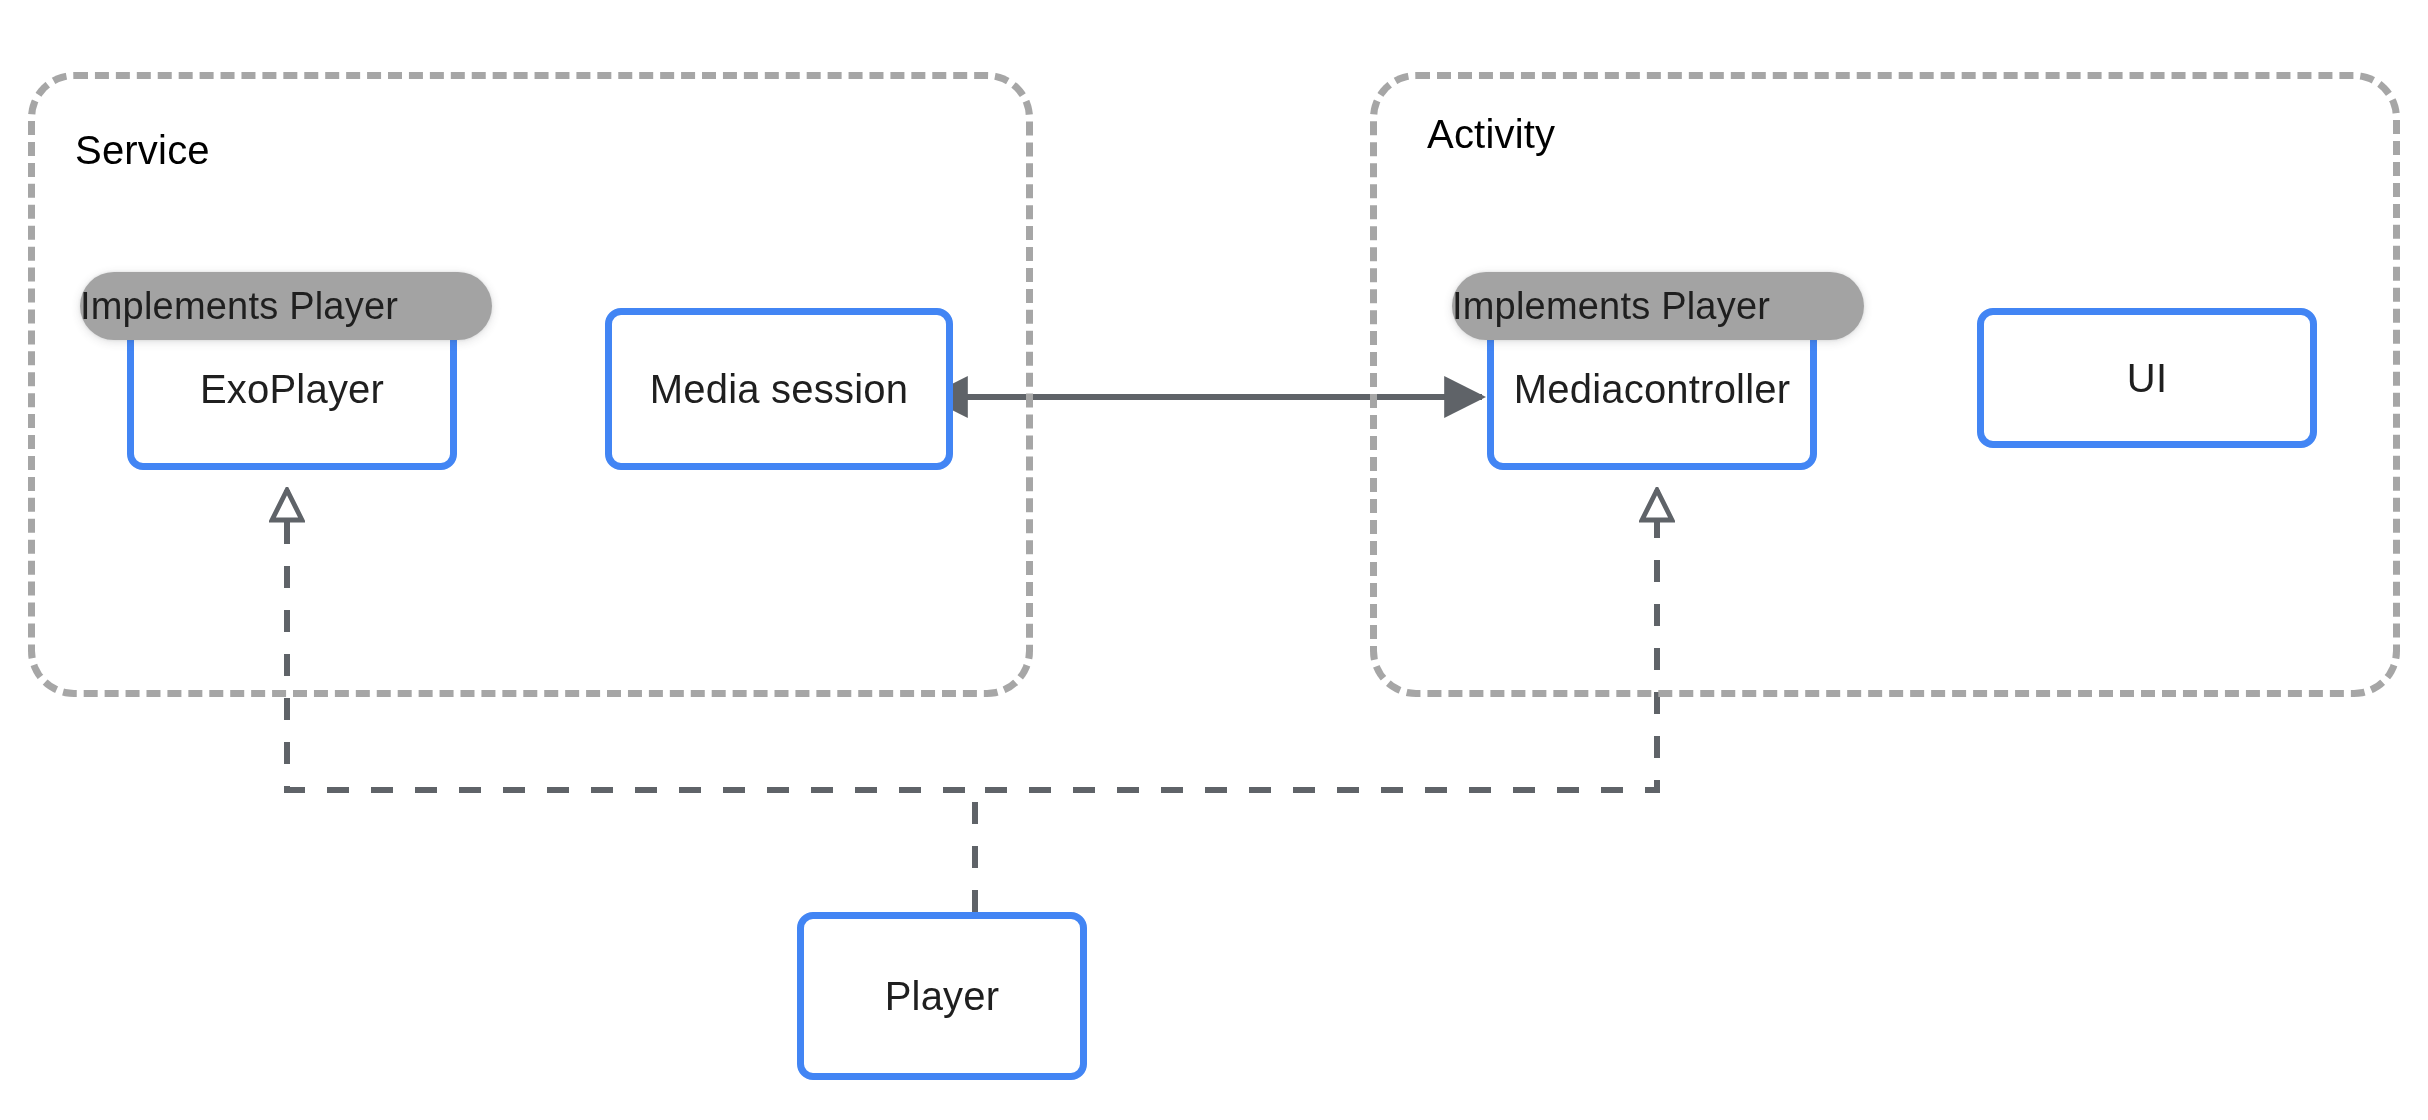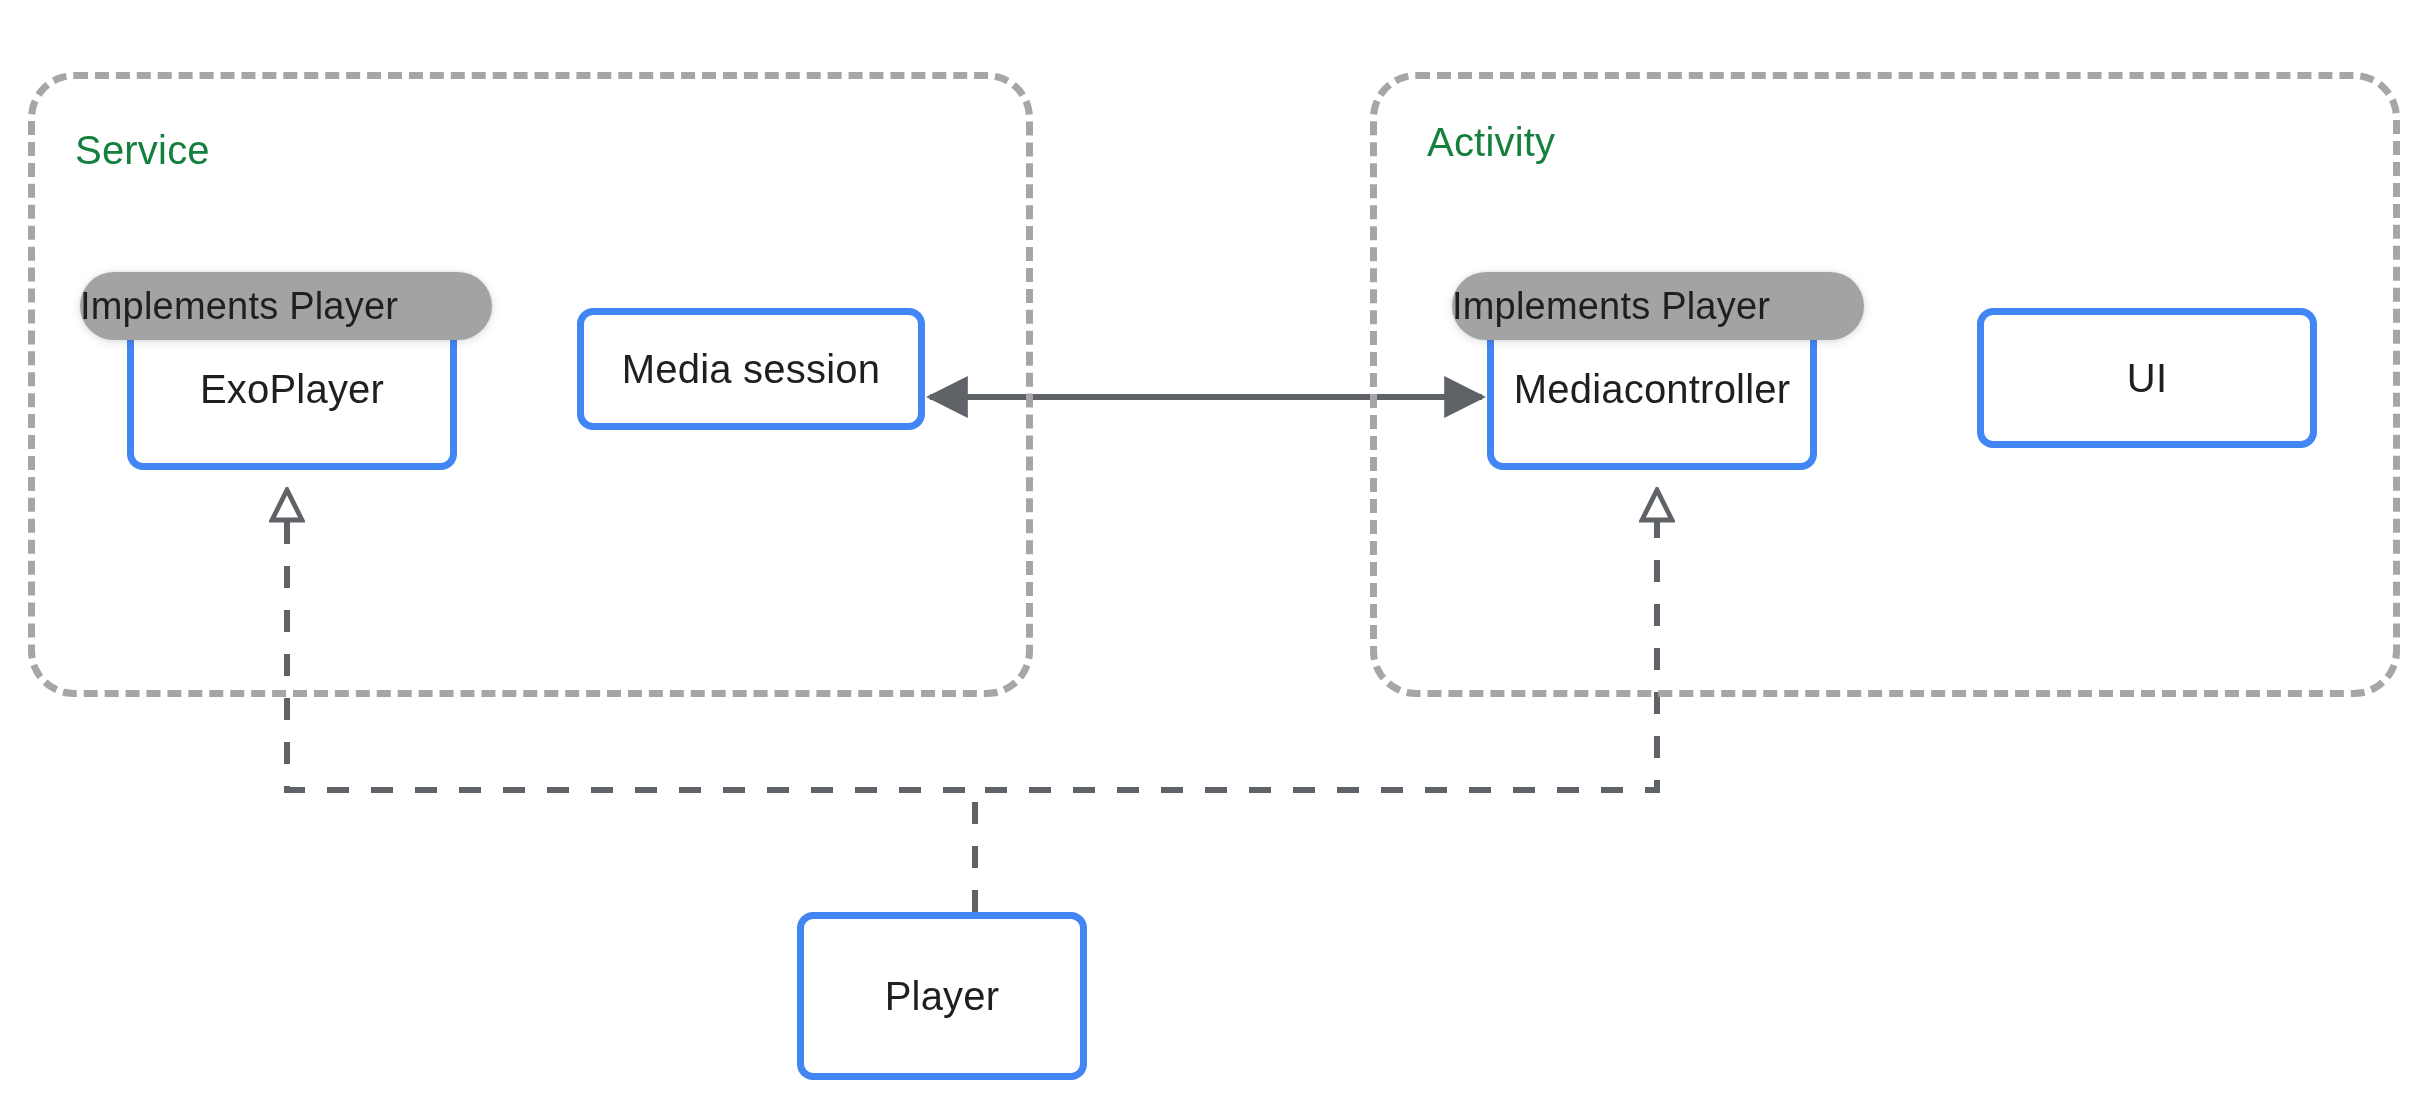--- a/index.html
+++ b/index.html
@@ -28,21 +28,21 @@
   .group {
     position: absolute;
     border: 7px dashed #a6a6a6;
     border-radius: 46px;
     box-sizing: border-box;
     background: transparent;
   }
   .group-label {
     position: absolute;
     font-size: 40px;
-    color: #15803d;
+    color: #000000;
     letter-spacing: 0.2px;
     white-space: nowrap;
   }
 
   
   .node {
     position: absolute;
     box-sizing: border-box;
     border: 7px solid #4285f4;
     border-radius: 16px;
@@ -102,27 +102,27 @@
 
     <g>
       <path d="M 975 912 L 975 790 L 1657 790 L 1657 490" fill="none" stroke="#5f6368" stroke-width="6" stroke-dasharray="22 22" stroke-linecap="butt" marker-end="url(#arrowHollow)"></path>
     </g>
   </svg>
 
   <div class="group" style="left:28px; top:72px; width:1005px; height:625px;"></div>
   <div class="group-label" style="left:75px; top:128px;">Service</div>
 
   <div class="group" style="left:1370px; top:72px; width:1030px; height:625px;"></div>
-  <div class="group-label" style="left:1427px; top:120px;">Activity</div>
+  <div class="group-label" style="left:1427px; top:112px;">Activity</div>
 
   <div class="node" style="left:127px; top:308px; width:330px; height:162px;">
     <span>ExoPlayer</span>
   </div>
 
-  <div class="node" style="left:577px; top:308px; width:348px; height:122px;">
+  <div class="node" style="left:605px; top:308px; width:348px; height:162px;">
     <span>Media session</span>
   </div>
 
   <div class="node" style="left:1487px; top:308px; width:330px; height:162px; flex-direction:row;">
     <span>Media</span>
     <span>controller</span>
   </div>
 
   <div class="node" style="left:1945px; top:308px; width:340px; height:140px;margin-left:32px;">
     <span>UI</span>

